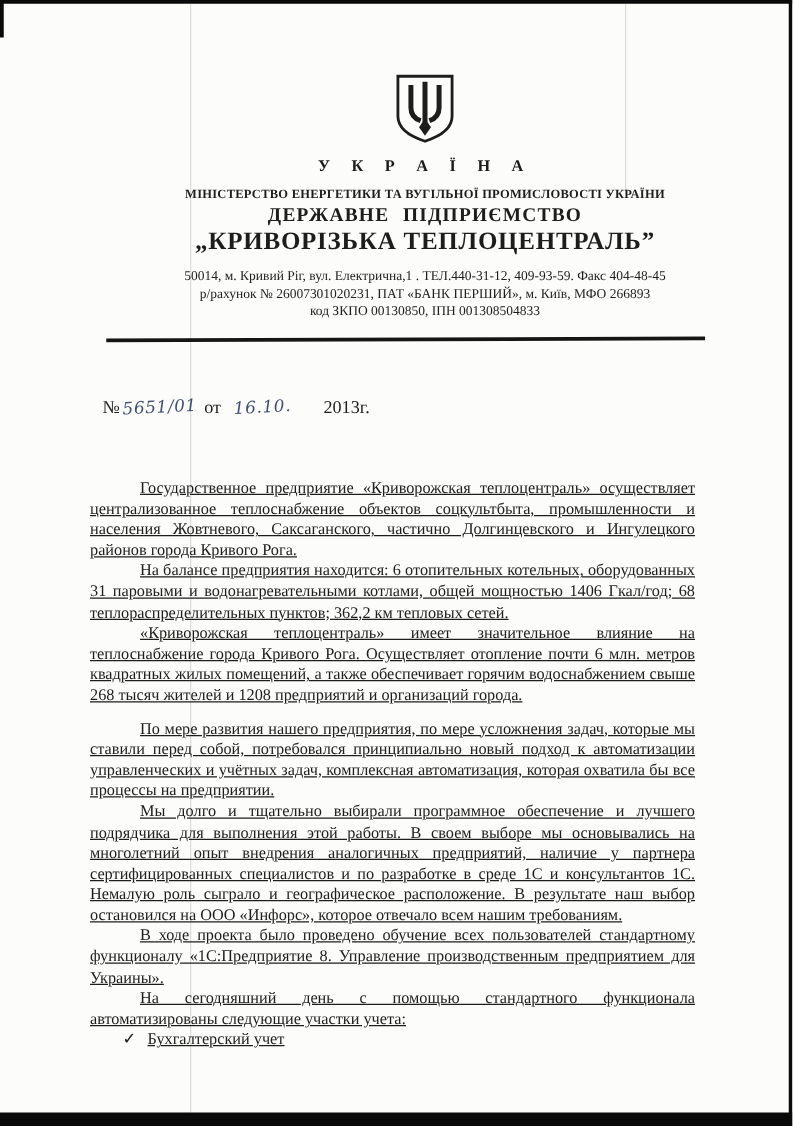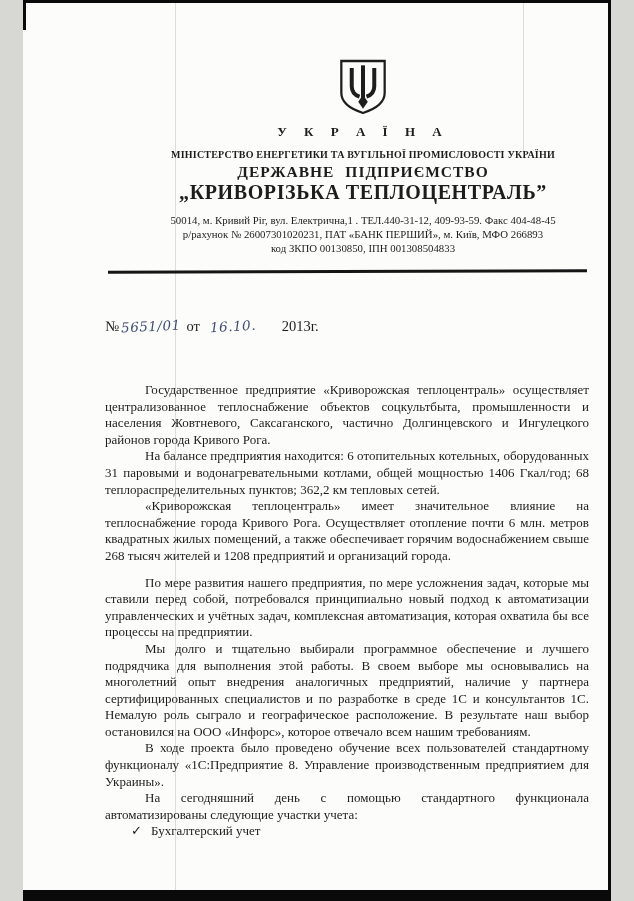--- a/index.html
+++ b/index.html
@@ -1,18 +1,18 @@
 <!DOCTYPE html>
 <html><head>
 <meta charset="utf-8">
 <style>
   html, body { margin: 0; padding: 0; background: #d7d7d3; }
   .scan {
     position: relative;
-    width: 588px; height: 901px;
+    width: 634px; height: 901px;
     margin: 0 auto;
     background: #fcfcfa;
     overflow: hidden;
     font-family: "Liberation Serif", serif;
     color: #1d1d1b;
   }
   
   .edge { position: absolute; background: #0a0a0a; }
   .edge-top    { left: 0; top: 0; width: 634px; height: 3px; }
   .edge-right  { right: 0; top: 0; width: 3px; height: 901px; }
@@ -62,23 +62,24 @@
     color: #3f4e73;
     font-size: 13.5px;
     letter-spacing: 0.5px;
     display: inline-block;
     transform: rotate(-3deg);
   }
   .hand-number { margin: 0 6px 0 2px; }
   .hand-date   { margin: 0 26px 0 10px; }
 
   .letter-body {
-    position: absolute; left: 82px; top: 382px; width: 484px;
+    position: absolute; left: 72px; top: 382px; width: 484px;
     font-size: 13px; line-height: 16.6px;
     text-align: justify;
+    text-decoration: underline;
   }
   .para { margin: 0; text-indent: 40px; }
   .para.gap-before { margin-top: 10px; }
   .check-item { margin: 0 0 0 26px; text-align: left; }
   .check-mark { display: inline-block; width: 20px; color: #1d1d1b; }
 </style>
 </head>
 <body>
 
 <div class="scan">

